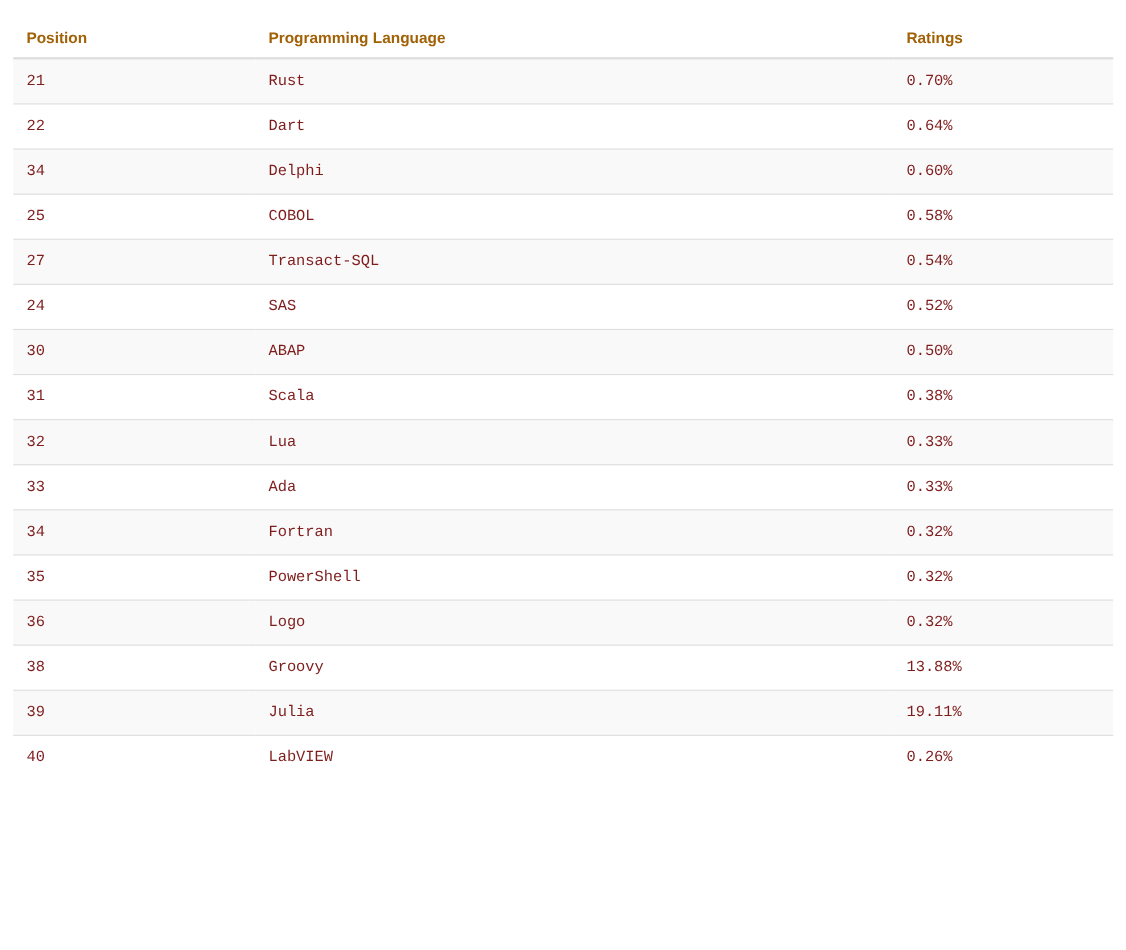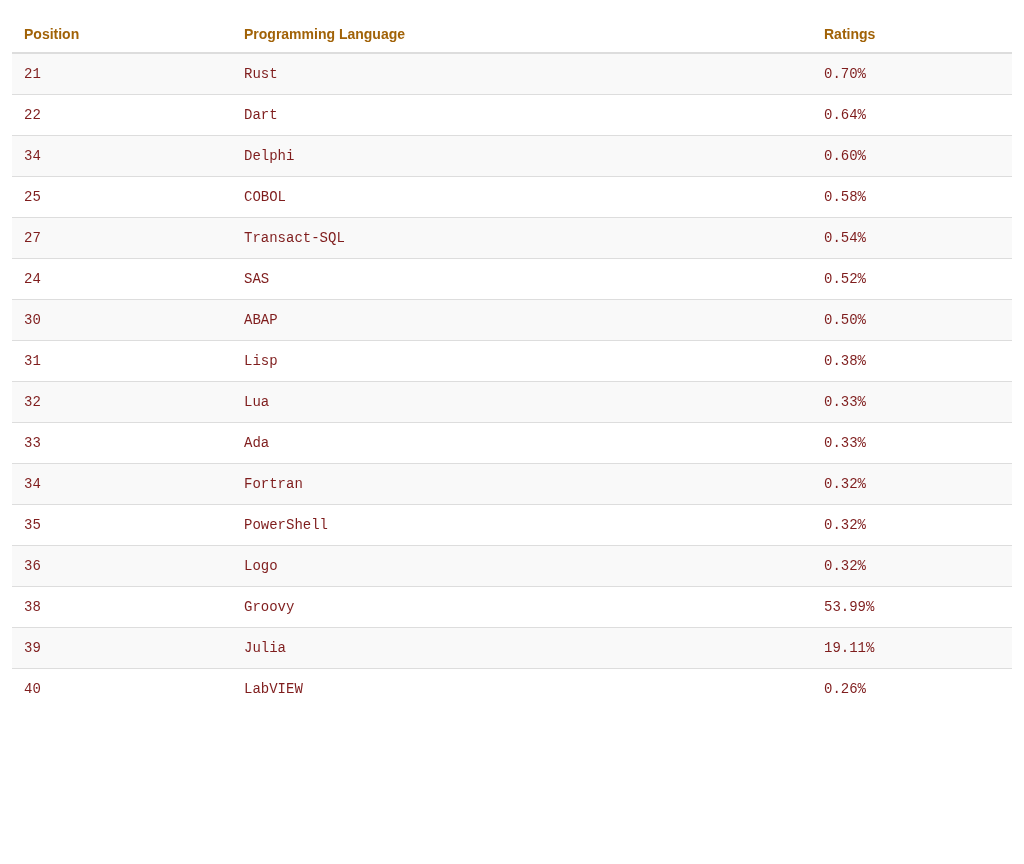--- a/index.html
+++ b/index.html
@@ -91,21 +91,21 @@
         <td class="col-language">SAS</td>
         <td class="col-ratings">0.52%</td>
       </tr>
       <tr>
         <td class="col-position">30</td>
         <td class="col-language">ABAP</td>
         <td class="col-ratings">0.50%</td>
       </tr>
       <tr>
         <td class="col-position">31</td>
-        <td class="col-language">Lisp</td>
+        <td class="col-language">Scala</td>
         <td class="col-ratings">0.38%</td>
       </tr>
       <tr>
         <td class="col-position">32</td>
         <td class="col-language">Lua</td>
         <td class="col-ratings">0.33%</td>
       </tr>
       <tr>
         <td class="col-position">33</td>
         <td class="col-language">Ada</td>
@@ -122,21 +122,21 @@
         <td class="col-ratings">0.32%</td>
       </tr>
       <tr>
         <td class="col-position">36</td>
         <td class="col-language">Logo</td>
         <td class="col-ratings">0.32%</td>
       </tr>
       <tr>
         <td class="col-position">38</td>
         <td class="col-language">Groovy</td>
-        <td class="col-ratings">53.99%</td>
+        <td class="col-ratings">13.88%</td>
       </tr>
       <tr>
         <td class="col-position">39</td>
         <td class="col-language">Julia</td>
         <td class="col-ratings">19.11%</td>
       </tr>
       <tr>
         <td class="col-position">40</td>
         <td class="col-language">LabVIEW</td>
         <td class="col-ratings">0.26%</td>

